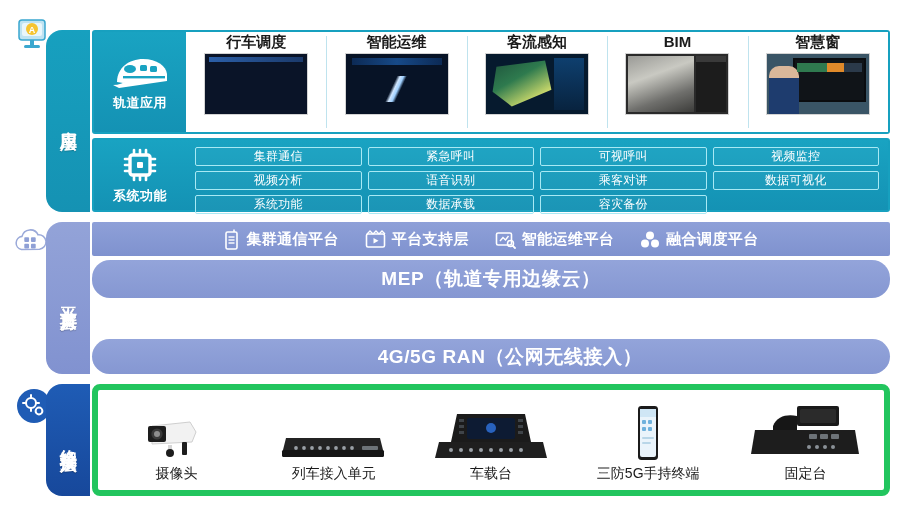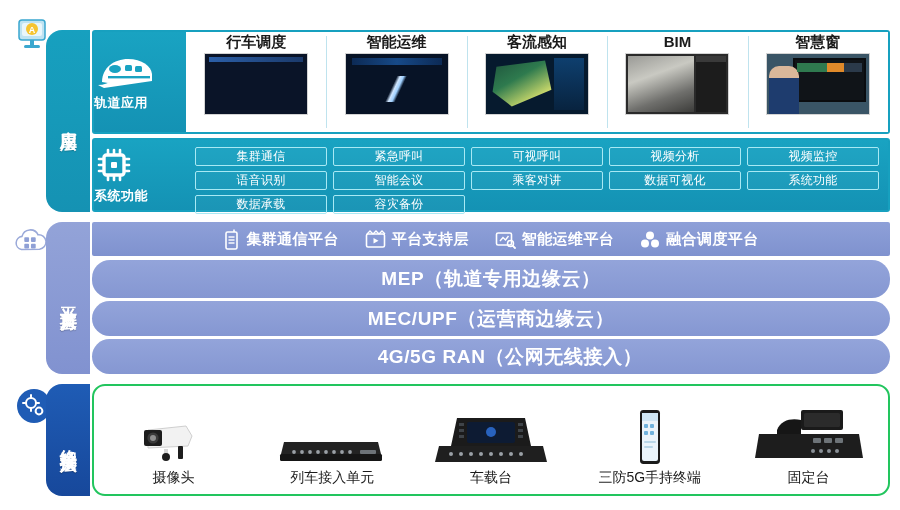--- a/index.html
+++ b/index.html
@@ -56,21 +56,21 @@
     position:absolute; left:0; width:798px;
     border:2px solid #17a0bf; background:#ffffff;
     display:flex; border-radius:3px;
   }
   .app-row-1 { top:0px;  height:104px; }
   .app-row-2 { top:108px; height:74px; }
 
   .icon-cell {
     width: 92px; flex:none;
     background: linear-gradient(180deg,#19a3c2 0%,#1492b4 100%);
-    display:flex; flex-direction:column; align-items:flex-start; justify-content:center;
+    display:flex; flex-direction:column; align-items:center; justify-content:center;
     gap:2px;
   }
   .icon-cell .ic-label {
     color:#fff; font-size:13px; font-weight:bold; letter-spacing:.5px;
     white-space:nowrap;
   }
 
   .shots {
     flex:1; display:flex; align-items:stretch; background:#fff;
   }
@@ -119,21 +119,21 @@
   .tb-window::after{ content:""; position:absolute; left:30px; top:9px; right:7px; height:9px;
      background:linear-gradient(90deg,#2f7a4f 0 46%,#e08a2a 46% 72%,#2b3a4a 72% 100%); }
   .tb-window .person{
      position:absolute; left:2px; bottom:0; width:30px; height:48px;
      background:linear-gradient(180deg,#d9b79a 0 26%,#1e3c6e 26% 100%);
      border-radius:10px 10px 0 0; }
 
   
   .funcs {
     flex:1; background: linear-gradient(180deg,#19a3c2 0%,#1492b4 100%);
-    display:grid; grid-template-columns: repeat(5, 1fr);
+    display:grid; grid-template-columns: repeat(4, 1fr);
     grid-template-rows: 1fr 1fr;
     gap:5px 6px; padding:7px 9px;
   }
   .func-tag {
     border:1px solid #a8e9f4; color:#ffffff; font-size:12px;
     display:flex; align-items:center; justify-content:center;
     white-space:nowrap; letter-spacing:.3px; border-radius:2px;
     background:rgba(255,255,255,.03);
   }
 
@@ -155,21 +155,21 @@
     background: linear-gradient(180deg,#93a4da 0%,#8597d2 100%);
     font-size:19px; font-weight:bold; letter-spacing:.6px;border-radius:18px;
   }
   .plat-r1 { top:38px;  height:38px; }
   .plat-r2 { top:79px;  height:35px; }
   .plat-r3 { top:117px; height:35px;padding-left:38px; }
 
   
   .term-wrap {
     position:absolute; left:92px; top:384px; width:798px; height:112px;
-    border:2px solid #22c55e; background:#ffffff; border-radius:13px;
+    border:6px solid #22c55e; background:#ffffff; border-radius:8px;
     display:flex; align-items:stretch;
   }
   .device {
     flex:1; display:flex; flex-direction:column;
     align-items:center; justify-content:flex-end; padding-bottom:7px; gap:3px;
   }
   .dev-art { height:58px; display:flex; align-items:flex-end; justify-content:center; }
   .dev-label { font-size:14px; color:#1b1b1b; white-space:nowrap; }
 
   svg { display:block; }
@@ -290,24 +290,23 @@
             </g>
           </svg>
         </span>
         <span class="ic-label">系统功能</span>
       </div>
 
       <div class="funcs">
         <div class="func-tag">集群通信</div>
         <div class="func-tag">紧急呼叫</div>
         <div class="func-tag">可视呼叫</div>
+        <div class="func-tag">视频监控</div>
         <div class="func-tag">视频分析</div>
-        <div class="func-tag">视频监控</div>
         <div class="func-tag">语音识别</div>
-        <div class="func-tag">智能会议</div>
         <div class="func-tag">乘客对讲</div>
         <div class="func-tag">数据可视化</div>
         <div class="func-tag">系统功能</div>
         <div class="func-tag">数据承载</div>
         <div class="func-tag">容灾备份</div>
       </div>
     </div>
   </div>
 
   <div class="plat-wrap">
@@ -354,21 +353,20 @@
             <circle cx="10" cy="5.5" r="4" fill="#ffffff"></circle>
             <circle cx="5" cy="13.5" r="4" fill="#ffffff"></circle>
             <circle cx="15" cy="13.5" r="4" fill="#ffffff"></circle>
           </svg>
         </span>
         <span>融合调度平台</span>
       </div>
     </div>
 
     <div class="plat-band plat-row plat-r1">MEP（轨道专用边缘云）</div>
-    <div class="plat-band plat-row plat-r2">MEC/UPF（运营商边缘云）</div>
     <div class="plat-band plat-row plat-r3">4G/5G RAN（公网无线接入）</div>
   </div>
 
   <div class="term-wrap">
 
     <div class="device">
       <div class="dev-art">
         <svg width="78" height="50" viewBox="0 0 78 50">
           <path d="M14 14 L52 10 L58 20 L54 30 L14 32 Z" fill="#f2f2f2" stroke="#cfcfcf"></path>
           <rect x="10" y="14" width="18" height="16" rx="2" fill="#1d1d1d"></rect>

